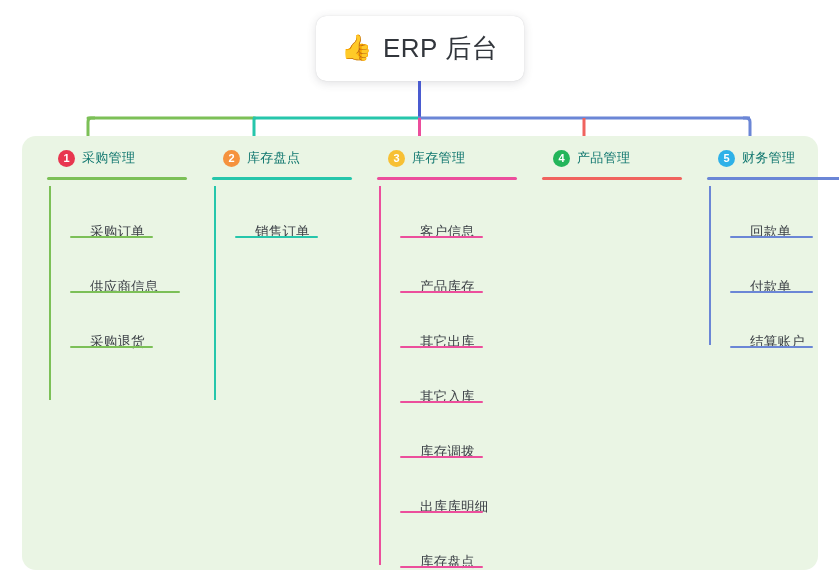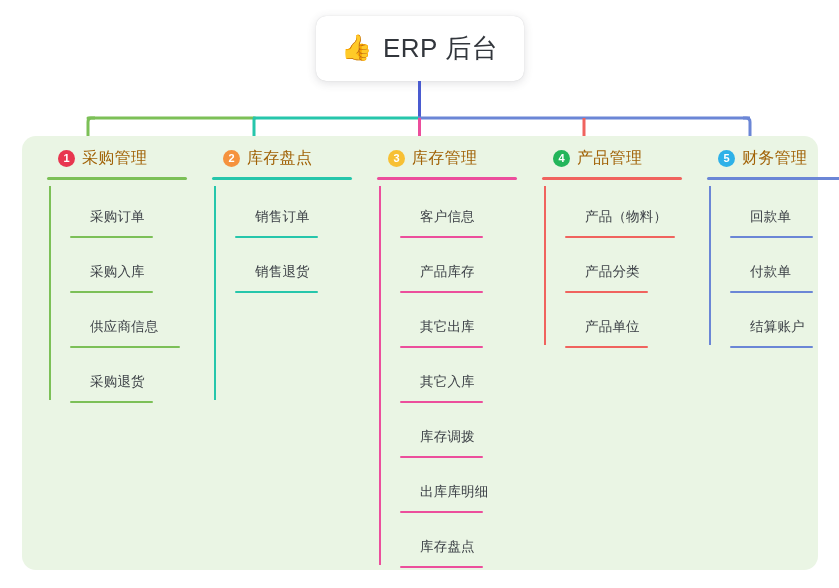--- a/index.html
+++ b/index.html
@@ -94,22 +94,22 @@
     height: 17px;
     border-radius: 50%;
     color: #ffffff;
     font-size: 11px;
     line-height: 17px;
     text-align: center;
     font-weight: bold;
     flex: 0 0 auto;
   }
   .branch-name {
-    font-size: 16px;
-    color: #a16207;
+    font-size: 13px;
+    color: #0f766e;
     white-space: nowrap;
     letter-spacing: 0.3px;
   }
   .head-rule {
     position: absolute;
     left: 7px;
     top: 33px;
     height: 3px;
     width: 140px;
     border-radius: 2px;
@@ -127,21 +127,21 @@
     width: 2px;
   }
   .leaf {
     position: relative;
     height: 55px;
     box-sizing: border-box;
   }
   .leaf-label {
     position: absolute;
     left: 20px;
-    bottom: 15px;
+    bottom: 0;
     font-size: 13.5px;
     color: #3c4046;
     white-space: nowrap;
     letter-spacing: 0.2px;
   }
   .leaf-rule {
     position: absolute;
     left: 0;
     bottom: 3px;
     height: 2px;
@@ -187,24 +187,20 @@
           <span class="badge" style="background: rgb(232, 54, 79);">1</span>
           <span class="branch-name">采购管理</span>
         </div>
         <div class="head-rule" style="background: rgb(124, 192, 87);"></div>
         <div class="leaves">
           <div class="spine" style="background: rgb(124, 192, 87); height: 214px;"></div>
           <div class="leaf">
             <span class="leaf-label">采购订单</span>
             <div class="leaf-rule" style="background: rgb(124, 192, 87);"></div>
           </div>
-          <div class="leaf">
-            <span class="leaf-label">采购入库</span>
-            <div class="leaf-rule" style="background: rgb(124, 192, 87);"></div>
-          </div>
           <div class="leaf wide">
             <span class="leaf-label">供应商信息</span>
             <div class="leaf-rule" style="background: rgb(124, 192, 87);"></div>
           </div>
           <div class="leaf">
             <span class="leaf-label">采购退货</span>
             <div class="leaf-rule" style="background: rgb(124, 192, 87);"></div>
           </div>
         </div>
       </div>
@@ -213,24 +209,20 @@
           <span class="badge" style="background: rgb(245, 146, 62);">2</span>
           <span class="branch-name">库存盘点</span>
         </div>
         <div class="head-rule" style="background: rgb(38, 198, 171);"></div>
         <div class="leaves">
           <div class="spine" style="background: rgb(38, 198, 171); height: 214px;"></div>
           <div class="leaf">
             <span class="leaf-label">销售订单</span>
             <div class="leaf-rule" style="background: rgb(38, 198, 171);"></div>
           </div>
-          <div class="leaf">
-            <span class="leaf-label">销售退货</span>
-            <div class="leaf-rule" style="background: rgb(38, 198, 171);"></div>
-          </div>
         </div>
       </div>
       <div class="branch" style="left: 370px;">
         <div class="branch-head">
           <span class="badge" style="background: rgb(247, 192, 52);">3</span>
           <span class="branch-name">库存管理</span>
         </div>
         <div class="head-rule" style="background: rgb(236, 78, 156);"></div>
         <div class="leaves">
           <div class="spine" style="background: rgb(236, 78, 156); height: 379px;"></div>
@@ -263,35 +255,20 @@
             <div class="leaf-rule" style="background: rgb(236, 78, 156);"></div>
           </div>
         </div>
       </div>
       <div class="branch" style="left: 535px;">
         <div class="branch-head">
           <span class="badge" style="background: rgb(35, 181, 90);">4</span>
           <span class="branch-name">产品管理</span>
         </div>
         <div class="head-rule" style="background: rgb(240, 99, 94);"></div>
-        <div class="leaves">
-          <div class="spine" style="background: rgb(240, 99, 94); height: 159px;"></div>
-          <div class="leaf wide">
-            <span class="leaf-label">产品（物料）</span>
-            <div class="leaf-rule" style="background: rgb(240, 99, 94);"></div>
-          </div>
-          <div class="leaf">
-            <span class="leaf-label">产品分类</span>
-            <div class="leaf-rule" style="background: rgb(240, 99, 94);"></div>
-          </div>
-          <div class="leaf">
-            <span class="leaf-label">产品单位</span>
-            <div class="leaf-rule" style="background: rgb(240, 99, 94);"></div>
-          </div>
-        </div>
       </div>
       <div class="branch" style="left: 700px;">
         <div class="branch-head">
           <span class="badge" style="background: rgb(46, 177, 232);">5</span>
           <span class="branch-name">财务管理</span>
         </div>
         <div class="head-rule" style="background: rgb(107, 134, 214);"></div>
         <div class="leaves">
           <div class="spine" style="background: rgb(107, 134, 214); height: 159px;"></div>
           <div class="leaf">

